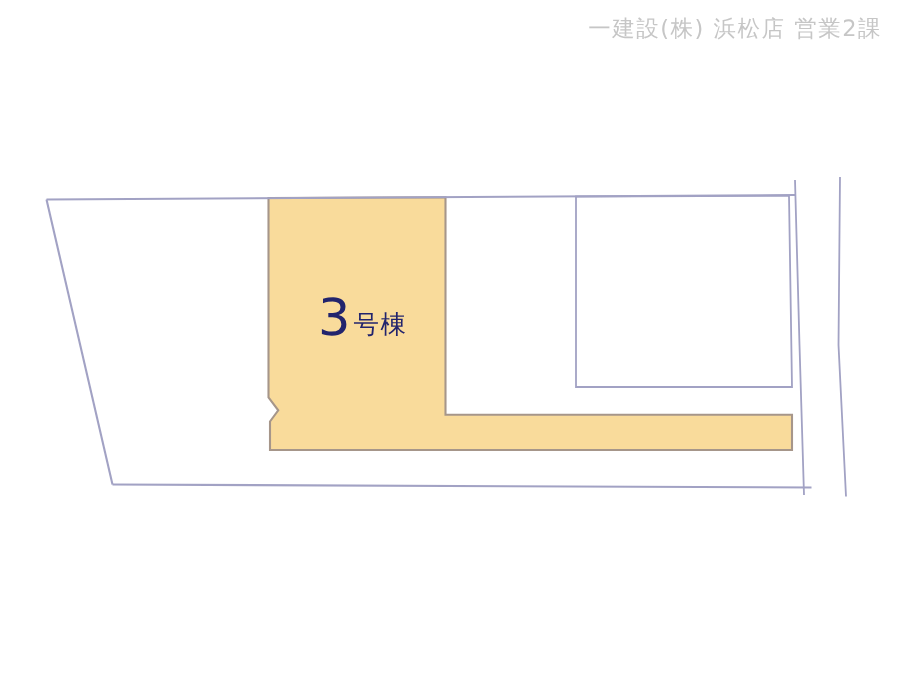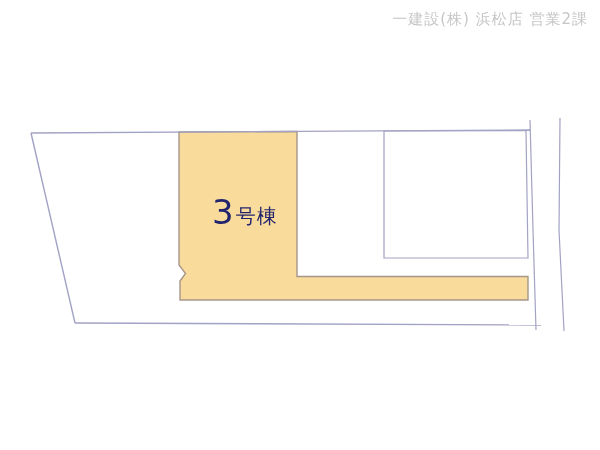--- a/index.html
+++ b/index.html
@@ -26,21 +26,21 @@
     display:flex;
     align-items:flex-end;
     color:#22246d;
     line-height:1;
   }
   #building-label .num{
     font-size:34px;
     line-height:0.95;
   }
   #building-label .suffix{
-    font-size:20px;
+    font-size:17px;
     margin-left:2px;
     padding-bottom:2px;
     letter-spacing:1px;
   }
 </style>
 </head>
 <body>
 
 <div id="stage">
 

